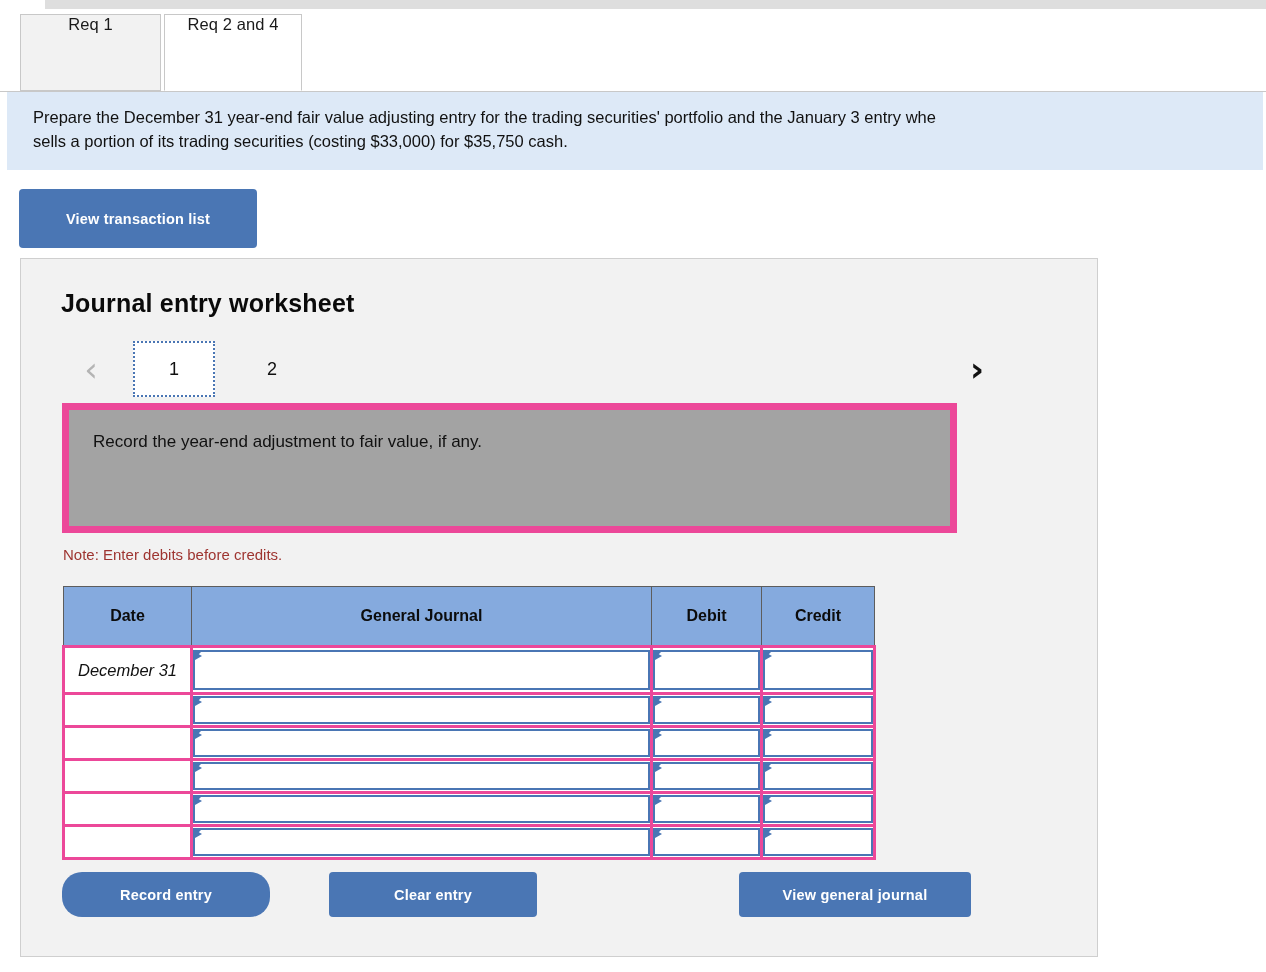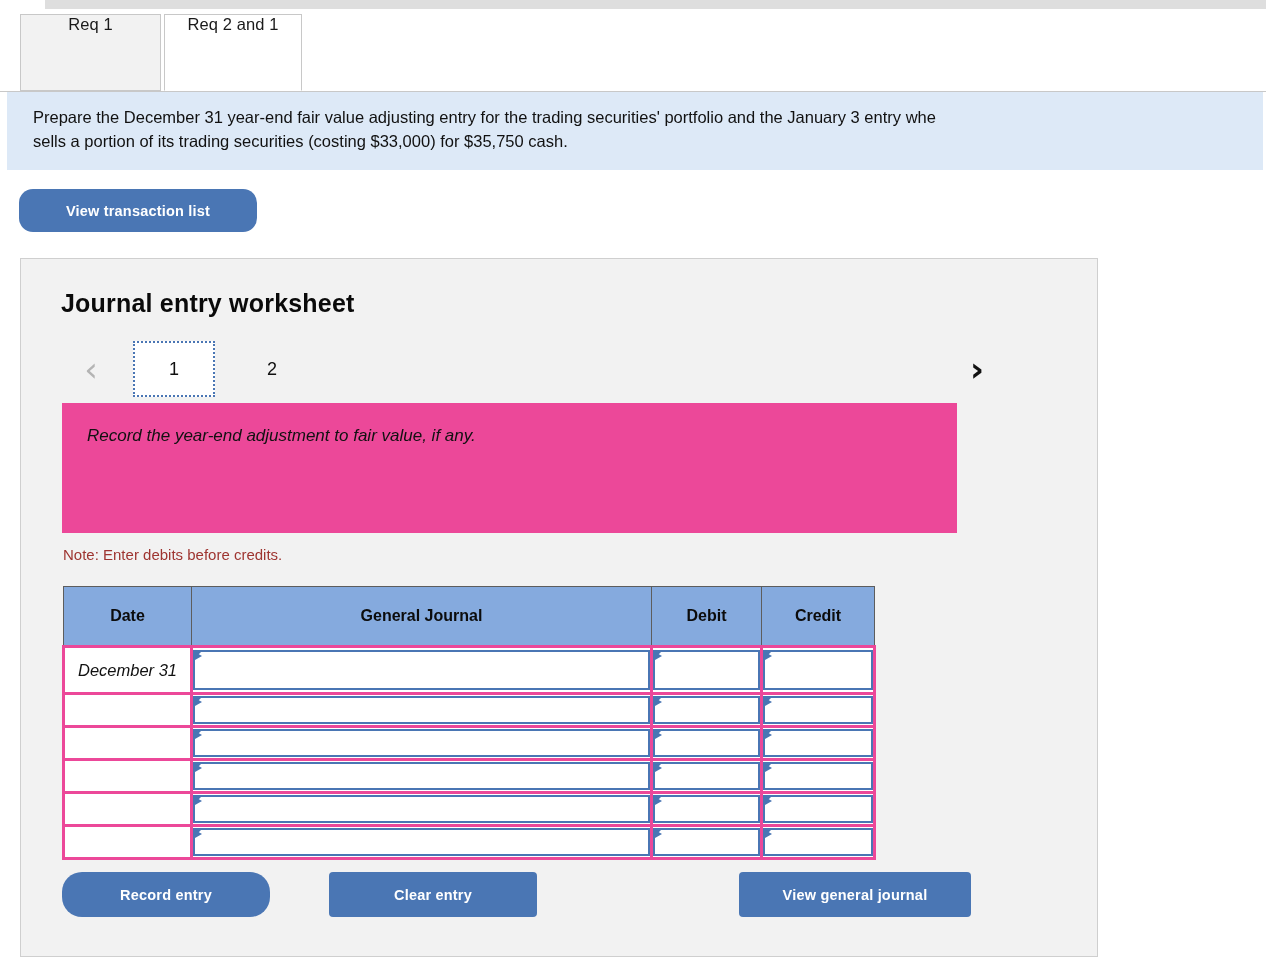--- a/index.html
+++ b/index.html
@@ -97,22 +97,21 @@
     display: flex;
     align-items: center;
     justify-content: center;
     box-sizing: border-box;
   }
   .btn-transaction {
     position: absolute;
     left: 19px;
     top: 189px;
     width: 238px;
-    height: 43px;
-    border-radius: 14px;
+    height: 59px;
   }
 
   
   .panel {
     position: absolute;
     left: 20px;
     top: 258px;
     width: 1078px;
     height: 699px;
     box-sizing: border-box;
@@ -173,26 +172,25 @@
   .pageno-2 { left: 170px; width: 82px; }
 
   
   .descbox {
     position: absolute;
     left: 41px;
     top: 144px;
     width: 895px;
     height: 130px;
     box-sizing: border-box;
-    background: #ec4899;
-    border: 1px solid #ec4899;
+    background: #a3a3a3;
+    border: 7px solid #ec4899;
     padding: 22px 20px 0 24px;
     font-size: 17px;
     color: #111111;
-    font-style: italic;
   }
 
   .note {
     position: absolute;
     left: 42px;
     top: 287px;
     font-size: 15px;
     color: #9e3430;
   }
 
@@ -279,21 +277,21 @@
 <body>
 
 <div class="topbar"></div>
 
 <div class="tabstrip">
   <div class="tabstrip-baseline"></div>
   <div class="tab inactive tab-1">
     <span>Req 1</span>
   </div>
   <div class="tab active tab-2">
-    <span>Req 2 and 1</span>
+    <span>Req 2 and 4</span>
   </div>
 </div>
 
 <div class="instruction">
   <span class="line">Prepare the December 31 year-end fair value adjusting entry for the trading securities' portfolio and the January 3 entry whe</span>
   <span class="line">sells a portion of its trading securities (costing $33,000) for $35,750 cash.</span>
 </div>
 
 <button class="btn btn-transaction">View transaction list</button>
 

